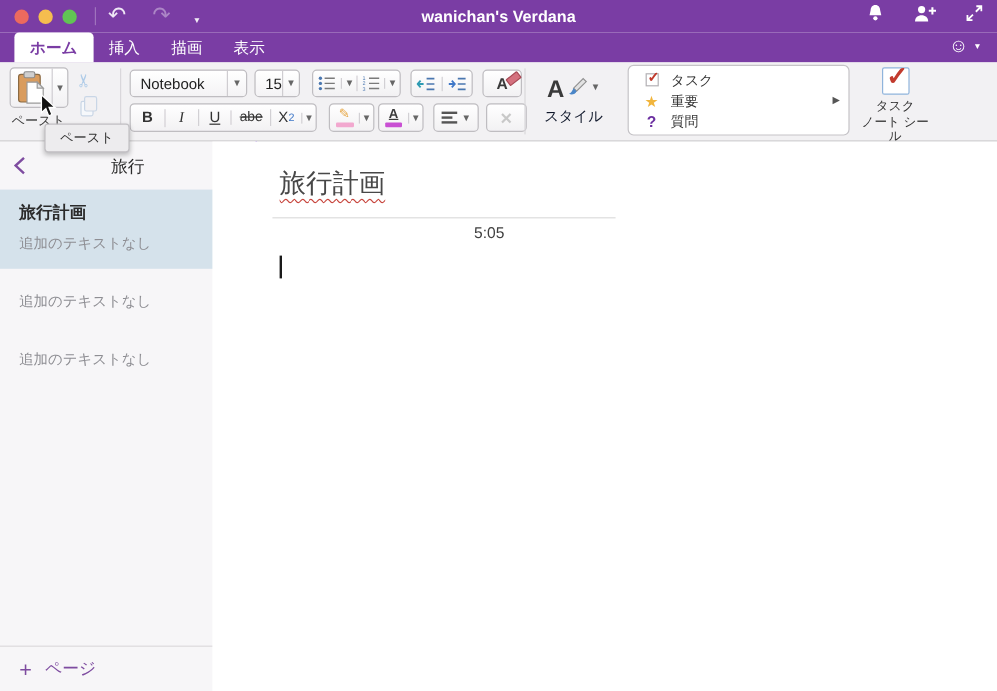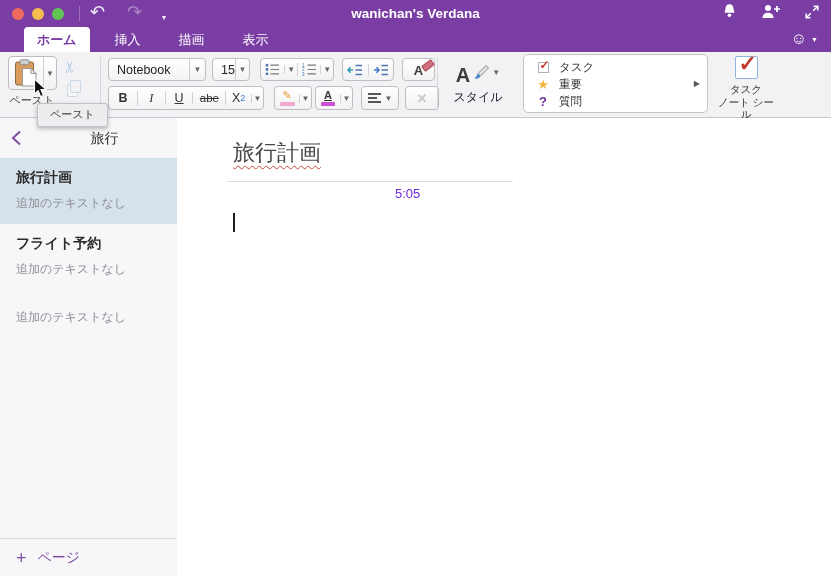--- a/index.html
+++ b/index.html
@@ -16,21 +16,21 @@
   .undo { position:absolute; left:90px; top:1px; font-size:18px; color:#EFE7F6; cursor:default; }
   .redo { position:absolute; left:127px; top:1px; font-size:18px; color:rgba(255,255,255,.38); }
   .customize { position:absolute; left:158px; top:6px; width:12px; text-align:center; }
   .customize .bar { width:10px; height:2px; background:rgba(255,255,255,.9); margin:0 auto; }
   .customize .arr { color:rgba(255,255,255,.9); font-size:7px; line-height:8px; }
   .win-title { position:absolute; left:0; right:0; top:0; height:27px; line-height:27px; text-align:center; color:#fff; font-weight:bold; font-size:13.5px; }
   .tb-icons { position:absolute; right:12px; top:0; height:27px; display:flex; align-items:center; gap:24px; }
 
   
   .tabrow { position:absolute; top:27px; left:0; right:0; height:25px; background:#7A3DA4; display:flex; align-items:flex-end; padding-left:12px; }
-  .tab { color:#fff; font-size:13px; line-height:25px; padding:0 13px;margin-left:12px; }
+  .tab { color:#fff; font-size:13px; line-height:25px; padding:0 13px; }
   .tab.active { background:#fff; color:#7A3DA4; font-weight:bold; border-radius:4px 4px 0 0; }
   .smiley-group { position:absolute; right:13px; top:2px; display:flex; align-items:center; gap:4px; color:#fff; }
   .smiley { font-size:16px; line-height:20px; }
   .smiley-arr { font-size:7px; }
 
   
   .ribbon { position:absolute; top:52px; left:0; right:0; height:66px; background:#F2F1F3; border-bottom:1px solid #C9C7CB; }
   .btn { background:linear-gradient(#ffffff,#f2f1f3); border:1px solid #BFBDC1; border-radius:4px; display:flex; align-items:center; justify-content:center; }
   .vsep { position:absolute; top:5px; width:1px; height:55px; background:#D9D7DB; }
   .drop { font-size:8px; color:#666; }
@@ -78,41 +78,41 @@
   .star { color:#F1B53D; font-size:13px; }
   .qmark { color:#6B2FA0; font-size:13px; font-weight:bold; }
   .gal-expand { position:absolute; right:7px; top:24px; font-size:8px; color:#555; }
 
   .tagbtn { position:absolute; left:714px; top:4px; width:64px; display:flex; flex-direction:column; align-items:center; }
   .tagbtn-icon { position:relative; width:23px; height:23px; border:1px solid #8FB4DC; background:#fff; border-radius:2px; }
   .tagbtn-icon i { position:absolute; left:3px; top:-6px; color:#C23B2E; font-size:22px; font-weight:bold; font-style:normal; }
   .tagbtn-label { font-size:10.5px; color:#333; line-height:12.5px; margin-top:4px; text-align:center; }
 
   
-  .sidebar { position:absolute; top:118px; left:0; width:214px; bottom:0; background:#F7F6F8; border-right:5px solid #6d28d9; }
+  .sidebar { position:absolute; top:118px; left:0; width:214px; bottom:0; background:#F7F6F8; border-right:1px solid #6d28d9; }
   .sb-header { position:relative; height:40px; }
   .sb-title { line-height:40px; text-align:center; font-size:14px; color:#2B2B2B; }
   .sb-back { position:absolute; left:11px; top:12px; }
   .sb-search { position:absolute; right:12px; top:12px; }
   .page-item { padding:11px 16px 12px; }
   .page-item.selected { background:#D5E2EB; }
   .page-item .pt { font-size:14px; font-weight:bold; color:#2B2B2B; }
   .page-item .ps { font-size:12px; color:#8E8E93; margin-top:8px; }
   .sb-footer { position:absolute; left:0; right:0; bottom:0; height:38px; border-top:1px solid #DCDADD; display:flex; align-items:center; padding-left:16px; }
   .sb-plus { color:#7E4CA0; font-size:18px; line-height:18px; margin-right:11px; }
   .sb-addlabel { color:#7E4CA0; font-size:14px; }
 
   
   .content { position:absolute; top:118px; left:177px; right:0; bottom:0; background:#fff; }
   .page-title { position:absolute; left:56px; top:20px; font-size:22px; color:#484848;
     text-decoration-line:underline; text-decoration-style:wavy; text-decoration-color:#C8473F;
     text-decoration-thickness:1px; text-underline-offset:5px; }
   .title-rule { position:absolute; left:50px; top:63px; width:286px; height:1px; background:#DDDDDD; }
   .page-date { position:absolute; left:56px; top:68px; font-size:13px; color:#5A5A5A; }
-  .page-time { position:absolute; left:218px; top:68px; font-size:13px; color:#6d28d9; }
+  .page-time { position:absolute; left:218px; top:68px; font-size:13px; color:#404040; }
   .text-cursor { position:absolute; left:56px; top:95px; width:1.5px; height:19px; background:#1A1A1A; }
 
   
   .tooltip { position:absolute; left:37px; top:103px; padding:3px 12px 4px; background:#EDECEE; border:1px solid #C2C0C4; border-radius:3px; box-shadow:0 2px 4px rgba(0,0,0,.25); font-size:11px; color:#333; z-index:30; }
   .mouse-cursor { position:absolute; left:33px; top:78px; z-index:40; }
 </style>
 </head>
 <body>
 
 <div id="app">
@@ -351,21 +351,20 @@
           <line x1="10.2" y1="10.2" x2="14.5" y2="14.5" stroke="#7E4CA0" stroke-width="1.6"></line>
         </svg>
       </span>
     </div>
 
     <div class="page-item selected">
       <div class="pt">旅行計画</div>
       <div class="ps">追加のテキストなし</div>
     </div>
     <div class="page-item">
-      <div class="pt">フライト予約</div>
       <div class="ps">追加のテキストなし</div>
     </div>
     <div class="page-item">
       <div class="ps">追加のテキストなし</div>
     </div>
 
     <div class="sb-footer">
       <span class="sb-plus">+</span>
       <span class="sb-addlabel">ページ</span>
     </div>

